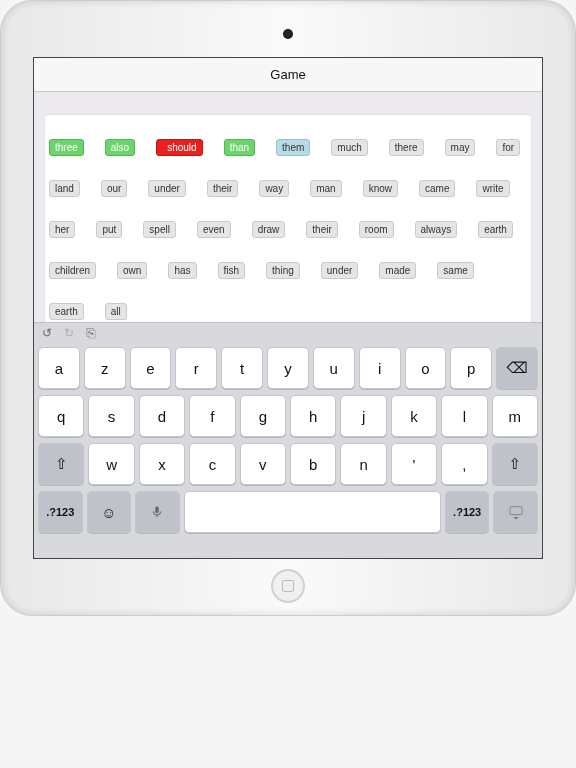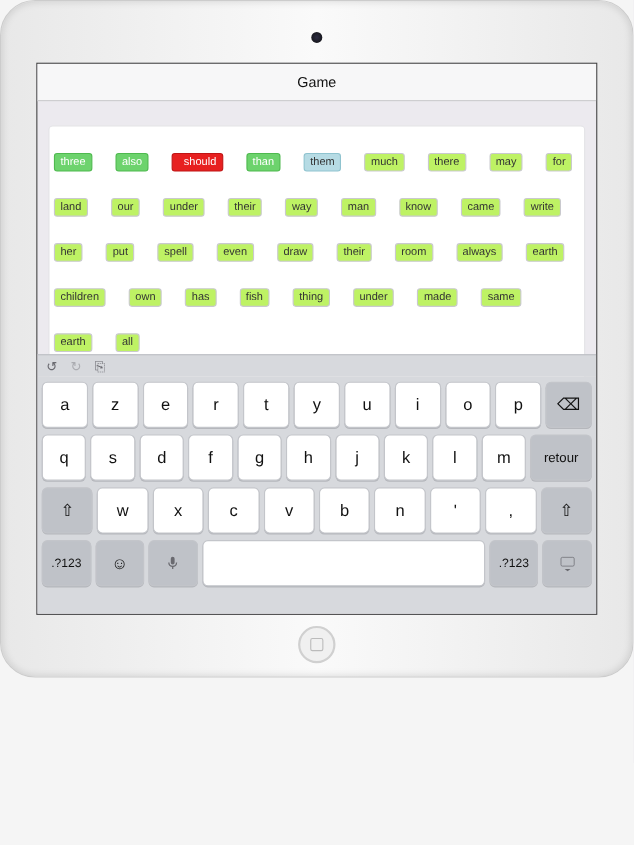--- a/index.html
+++ b/index.html
@@ -48,21 +48,21 @@
   }
   .content { position:absolute; top:34px; left:0; right:0; bottom:236px; }
   .word-panel {
     margin: 22px 10px 8px 10px;
     background:#fff; border:1px solid #e3e3e6; border-radius:4px;
     padding:4px 4px;
   }
   .word-row { display:flex; flex-wrap:wrap; gap:21px;margin-top:20px; }
   .word {
     border:1px solid #c9c9ce; border-radius:3px;
-    padding:2px 5px; font-size:10px; background:#bef264; color:#333;
+    padding:2px 5px; font-size:10px; background:#e5e5e5; color:#333;
     margin-bottom:3px;
   }
   .word.correct { background:#6dd36d; border-color:#4fb94f; color:#fff; }
   .word.wrong { background:#e72020; border-color:#c01515; color:#fff;padding-left:10px; }
   .word.current { background:#b6dbe4; border-color:#8fc3cf; }
   .input-panel {
     margin: 6px 10px;
     background:#fff; border:1px solid #e3e3e6; border-radius:4px;
     padding:6px 8px;
     display:flex; align-items:center; gap:8px;
@@ -88,21 +88,21 @@
   }
   .krow { display:flex; gap:4px; }
   .key {
     background:#fff; border:1px solid #c3c5ca; border-radius:5px;
     box-shadow:0 1px 0 #b5b7bc;
     display:flex; align-items:center; justify-content:center;
     font-size:15px; color:#111;
     height:42px; flex:1;
   }
   .key.func { background:#bfc2c8; }
-  .key.small { font-size:11px; }
+  .key.small { font-size:11px;font-weight:bold; }
   .key.space { flex:6; }
   .key.wide { flex:1.4; font-size:12px; }
   .krow.r1 .key{flex:1;}
 </style>
 </head>
 <body>
 
 <div class="device-frame">
   <div class="camera"></div>
 
@@ -183,21 +183,20 @@
           <div class="key">q</div>
           <div class="key">s</div>
           <div class="key">d</div>
           <div class="key">f</div>
           <div class="key">g</div>
           <div class="key">h</div>
           <div class="key">j</div>
           <div class="key">k</div>
           <div class="key">l</div>
           <div class="key">m</div>
-          <div class="key func wide">retour</div>
         </div>
       <div class="krow" id="krow3">
           <div class="key func">⇧</div>
           <div class="key">w</div>
           <div class="key">x</div>
           <div class="key">c</div>
           <div class="key">v</div>
           <div class="key">b</div>
           <div class="key">n</div>
           <div class="key">'</div>

